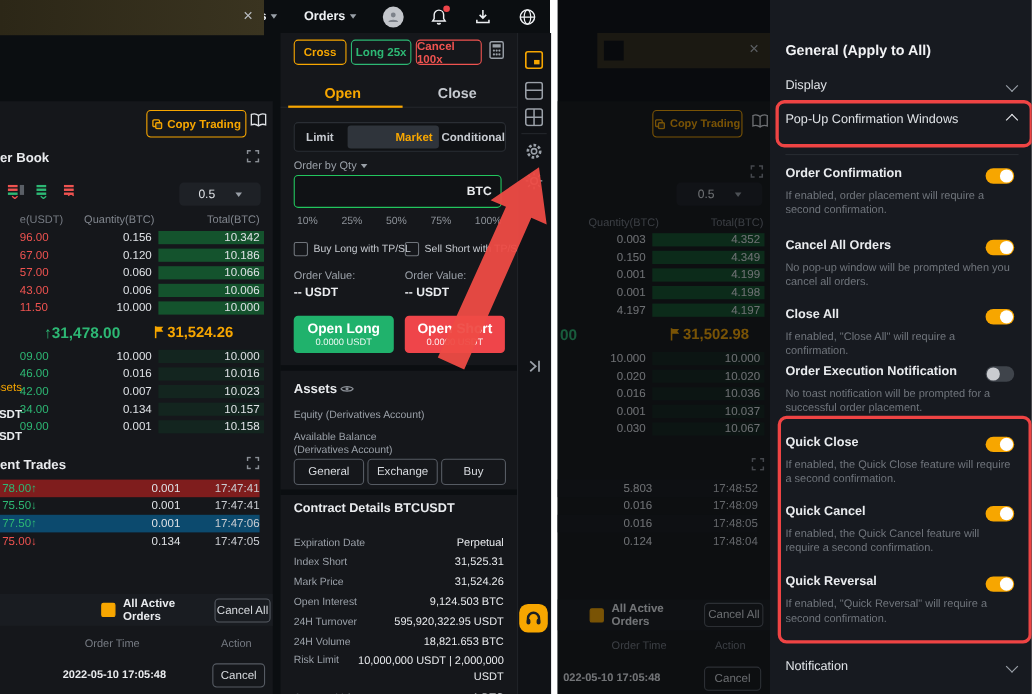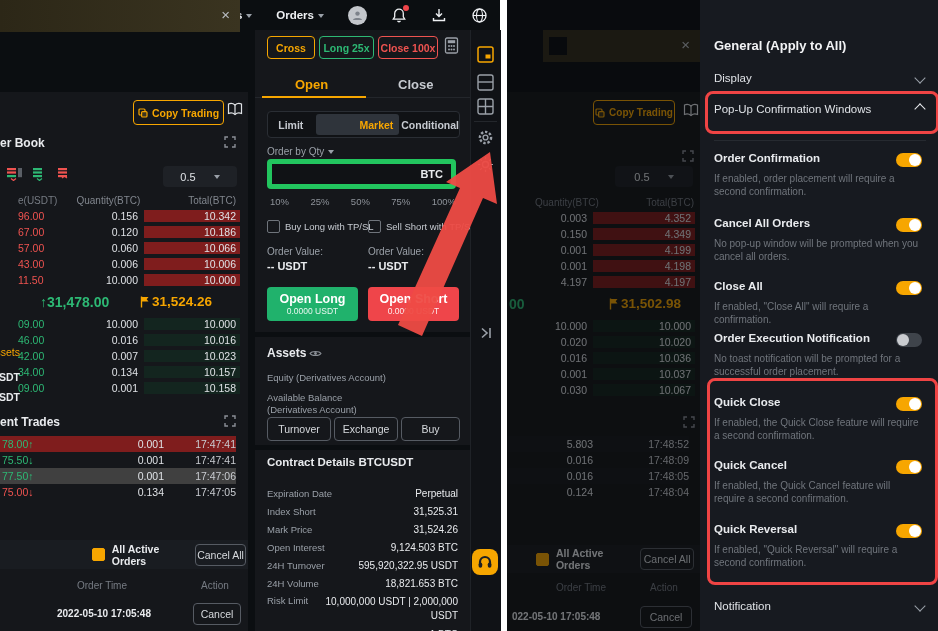--- a/index.html
+++ b/index.html
@@ -17,21 +17,21 @@
   
   .pill{position:absolute;display:flex;align-items:center;justify-content:center;border-radius:4px;font-size:10.5px;font-weight:bold;border:1px solid;background:transparent;}
   .btn-outline{position:absolute;display:flex;align-items:center;justify-content:center;border:1px solid #565b63;border-radius:4px;color:#d6d9dd;font-size:10.5px;background:transparent;}
   .sel{position:absolute;background:#1e2126;border-radius:4px;display:flex;align-items:center;justify-content:center;color:#dfe2e6;font-size:11px;gap:14px;}
   
   .obwrap{position:absolute;display:flex;flex-direction:column;}
   .obrow{display:flex;align-items:center;height:16px;font-size:10.5px;margin-left:16px;}
   .cp{width:60px;padding-left:2px;}
   .cq{flex:1;text-align:right;color:#dfe2e6;}
   .ct{width:92px;text-align:right;padding-right:4px;color:#dfe2e6;margin-left:6px;}
-  .askbg{background:#7f1d1d;} .bidbg{background:#13251f;}
+  .askbg{background:#14532d;} .bidbg{background:#13251f;}
   .hdr{font-size:10px;color:#81868e;}
   .trrow{display:flex;align-items:center;height:16px;font-size:10.5px;}
   .trp{width:72px;padding-left:2px;} .trq{flex:1;text-align:right;color:#dfe2e6;} .trt{width:72px;text-align:right;color:#c9ccd1;}
   
   .tgl{position:absolute;width:26px;height:14px;border-radius:8px;background:#f7a600;}
   .tgl::after{content:'';position:absolute;width:12px;height:12px;border-radius:50%;background:#fff;top:1px;right:1px;}
   .tgl.off{background:#3f444b;} .tgl.off::after{right:auto;left:1px;background:#caccd0;}
   .cbx{display:inline-block;width:11px;height:11px;border:1px solid #6f747b;border-radius:2px;background:transparent;}
   .cbx.filled{background:#f7a600;border-color:#f7a600;}
   
@@ -225,21 +225,21 @@
       <div class="trrow" style="background:#7f1d1d">
           <span class="trp grn">78.00↑</span>
           <span class="trq">0.001</span>
           <span class="trt">17:47:41</span>
         </div>
       <div class="trrow">
           <span class="trp grn">75.50↓</span>
           <span class="trq">0.001</span>
           <span class="trt">17:47:41</span>
         </div>
-      <div class="trrow" style="background:#404040">
+      <div class="trrow" style="background:#0c4a6e">
           <span class="trp grn">77.50↑</span>
           <span class="trq">0.001</span>
           <span class="trt">17:47:06</span>
         </div>
       <div class="trrow">
           <span class="trp red">75.00↓</span>
           <span class="trq">0.134</span>
           <span class="trt">17:47:05</span>
         </div>
     </div>
@@ -260,21 +260,21 @@
 
     <div class="abs" style="left:255px;top:30px;width:215px;height:601px;background:#15171b;"></div>
 
     <span class="pill" style="left:267px;top:36px;width:46px;height:21px;border-color:#f7a600;color:#f7a600;">
         <span>Cross</span>
       </span>
     <span class="pill" style="left:319px;top:36px;width:53px;height:21px;border-color:#2db874;color:#2db874;">
         <span>Long 25x</span>
       </span>
     <span class="pill" style="left:378px;top:36px;width:58px;height:21px;border-color:#ef5350;color:#ef5350;">
-        <span>Close 100x</span>
+        <span>Cancel 100x</span>
       </span>
     <span class="t" style="left:444px;top:37px;">
       <svg width="15" height="17" viewBox="0 0 15 17">
           <rect x="1.5" y="1" width="12" height="15" rx="1.5" fill="none" stroke="#9aa0a8" stroke-width="1.3"></rect>
           <rect x="3.8" y="3.2" width="7.4" height="3" fill="#9aa0a8"></rect>
           <circle cx="5" cy="9" r="1" fill="#9aa0a8"></circle>
           <circle cx="7.5" cy="9" r="1" fill="#9aa0a8"></circle>
           <circle cx="10" cy="9" r="1" fill="#9aa0a8"></circle>
           <circle cx="5" cy="12.5" r="1" fill="#9aa0a8"></circle>
           <circle cx="7.5" cy="12.5" r="1" fill="#9aa0a8"></circle>
@@ -293,21 +293,21 @@
         </div>
       <div class="on">
           <span>Market</span>
         </div>
       <div>
           <span>Conditional</span>
         </div>
     </div>
 
     <span class="t tx2" style="left:267px;top:146px;font-size:10px;"><span>Order by Qty</span><span class="caret"></span></span>
-    <div class="abs" style="left:267px;top:159px;width:189px;height:30px;border:5px solid #22c55e;border-radius:4px;background:#101215;display:flex;align-items:center;justify-content:flex-end;padding-right:8px;box-sizing:border-box;">
+    <div class="abs" style="left:267px;top:159px;width:189px;height:30px;border:1px solid #22c55e;border-radius:4px;background:#101215;display:flex;align-items:center;justify-content:flex-end;padding-right:8px;box-sizing:border-box;">
       <span class="b tx1" style="font-size:11px;">BTC</span>
     </div>
     <div class="abs" style="left:270px;top:196px;width:186px;display:flex;justify-content:space-between;font-size:9.5px;color:#8e939a;">
       <span>10%</span>
       <span>25%</span>
       <span>50%</span>
       <span>75%</span>
       <span>100%</span>
     </div>
 
@@ -347,21 +347,21 @@
 
       <span>Transfer Assets</span>
     </span>
 
     <span class="t tx2" style="left:267px;top:372px;font-size:9.5px;">Equity (Derivatives Account)</span>
     <span class="t b tx1" style="right:480px;left:auto;top:371px;font-size:10.5px;">25,734.4637 USDT</span>
     <span class="t tx2" style="left:267px;top:392px;font-size:9.5px;white-space:normal;width:122px;line-height:12px;">Available Balance (Derivatives Account)</span>
     <span class="t b tx1" style="right:480px;left:auto;top:391px;font-size:10.5px;">18,550.6226 USDT</span>
 
     <span class="btn-outline" style="left:267px;top:417px;width:62px;height:22px;">
-        <span>Turnover</span>
+        <span>General</span>
       </span>
     <span class="btn-outline" style="left:334px;top:417px;width:62px;height:22px;">
         <span>Exchange</span>
       </span>
     <span class="btn-outline" style="left:401px;top:417px;width:57px;height:22px;">
         <span>Buy</span>
       </span>
 
     <div class="abs" style="left:255px;top:445px;width:215px;height:5px;background:#0b0e11;"></div>
 

